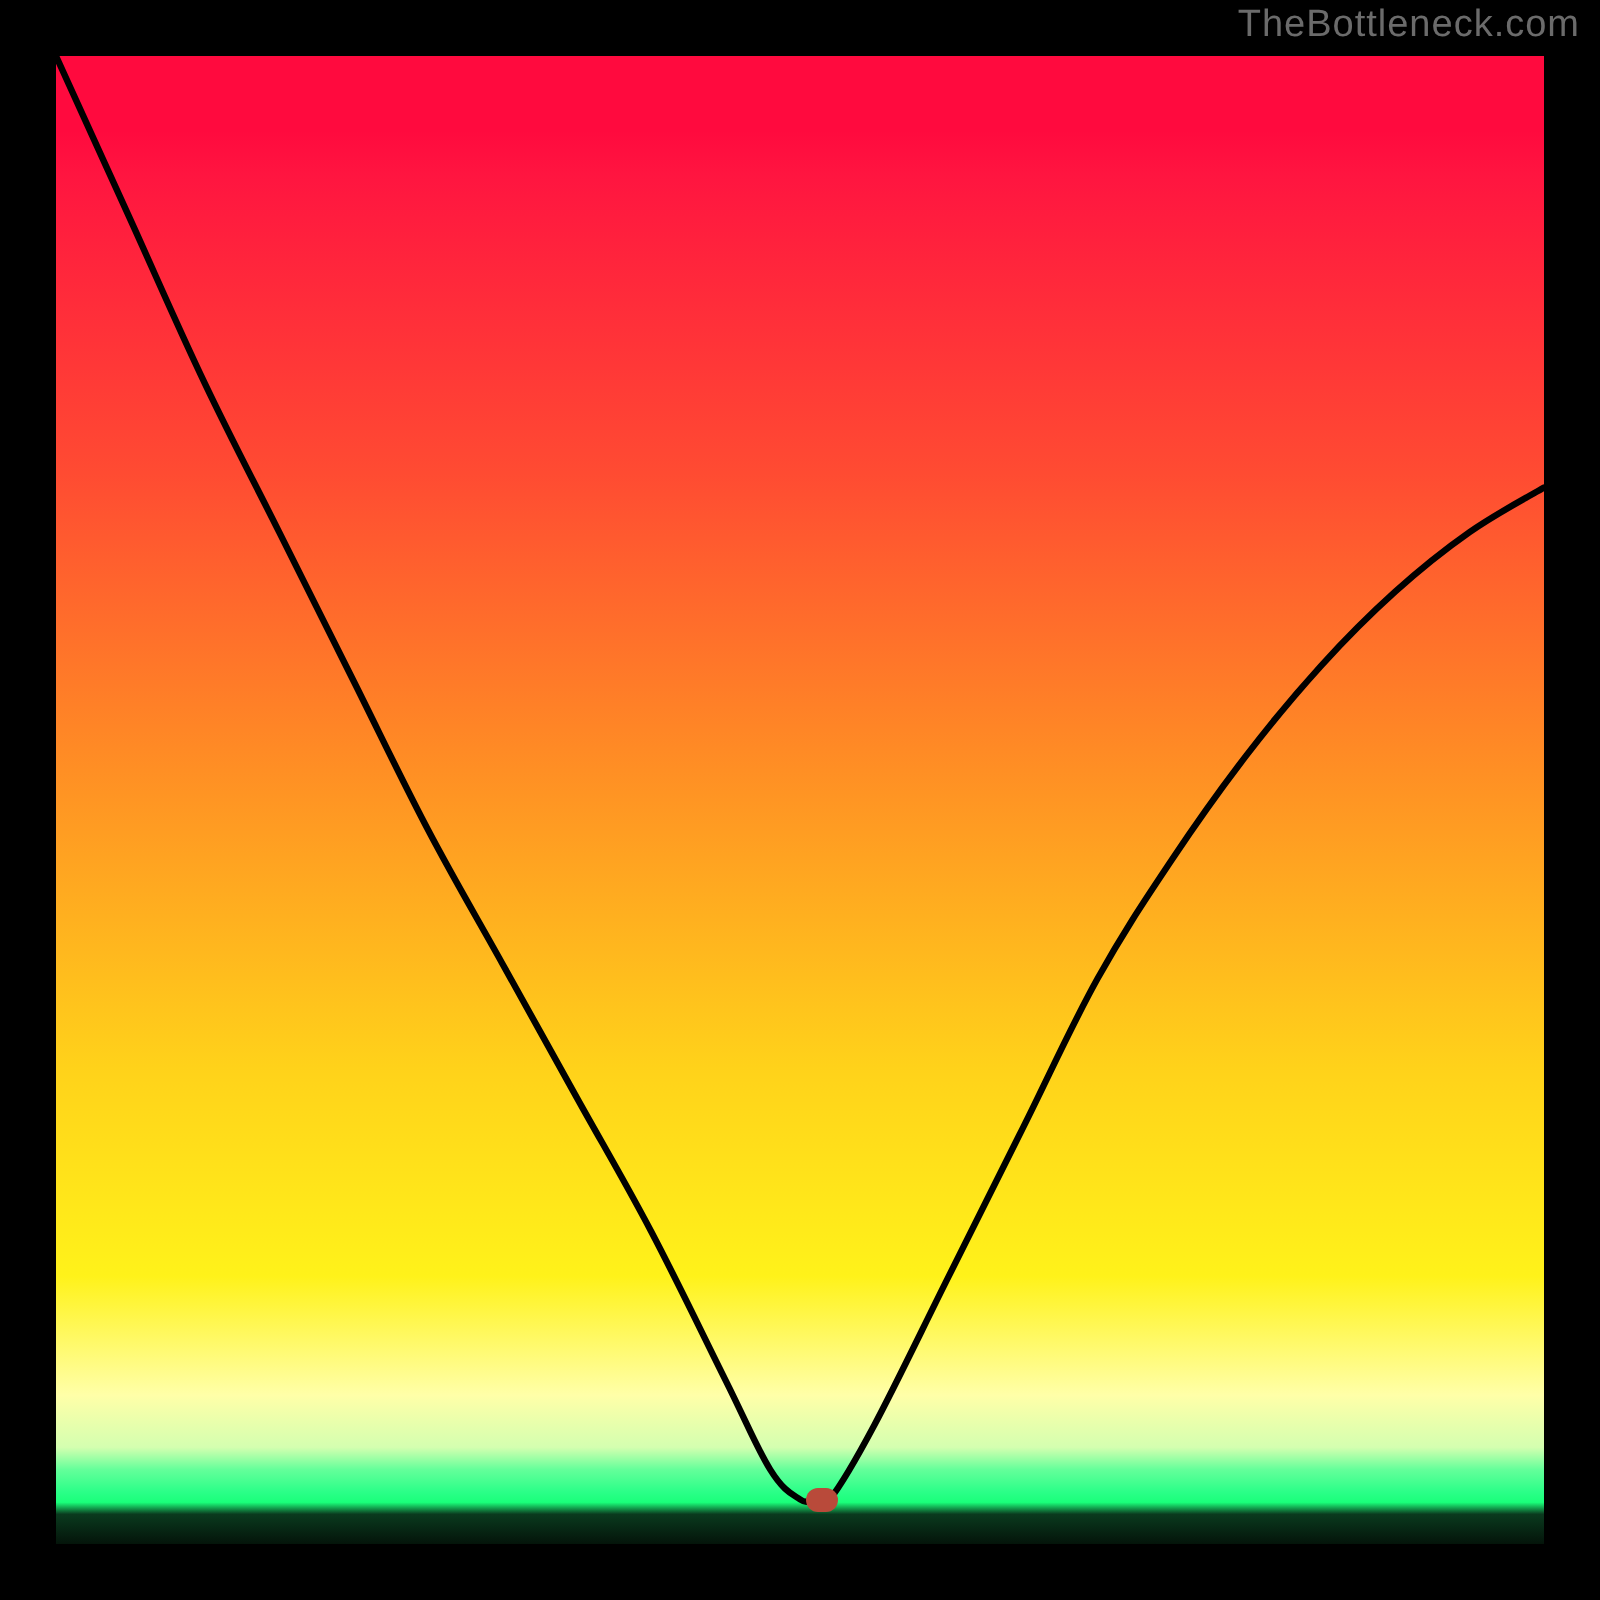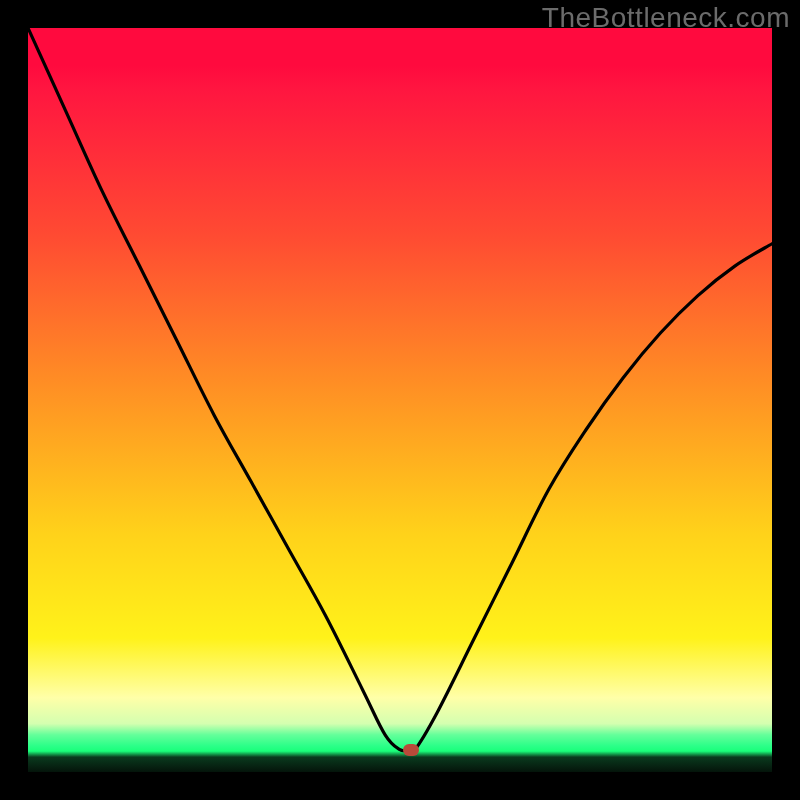--- a/index.html
+++ b/index.html
@@ -15,21 +15,21 @@
     position: relative;
     width: 800px;
     height: 800px;
     background: #000;
   }
   .watermark {
     position: absolute;
     top: 2px;
     right: 10px;
     color: #6b6b6b;
-    font-size: 28px;
+    font-size: 19px;
     font-weight: 500;
     letter-spacing: 0.5px;
     z-index: 5;
   }
   .plot-area {
     position: absolute;
     left: 28px;
     top: 28px;
     width: 744px;
     height: 744px;

